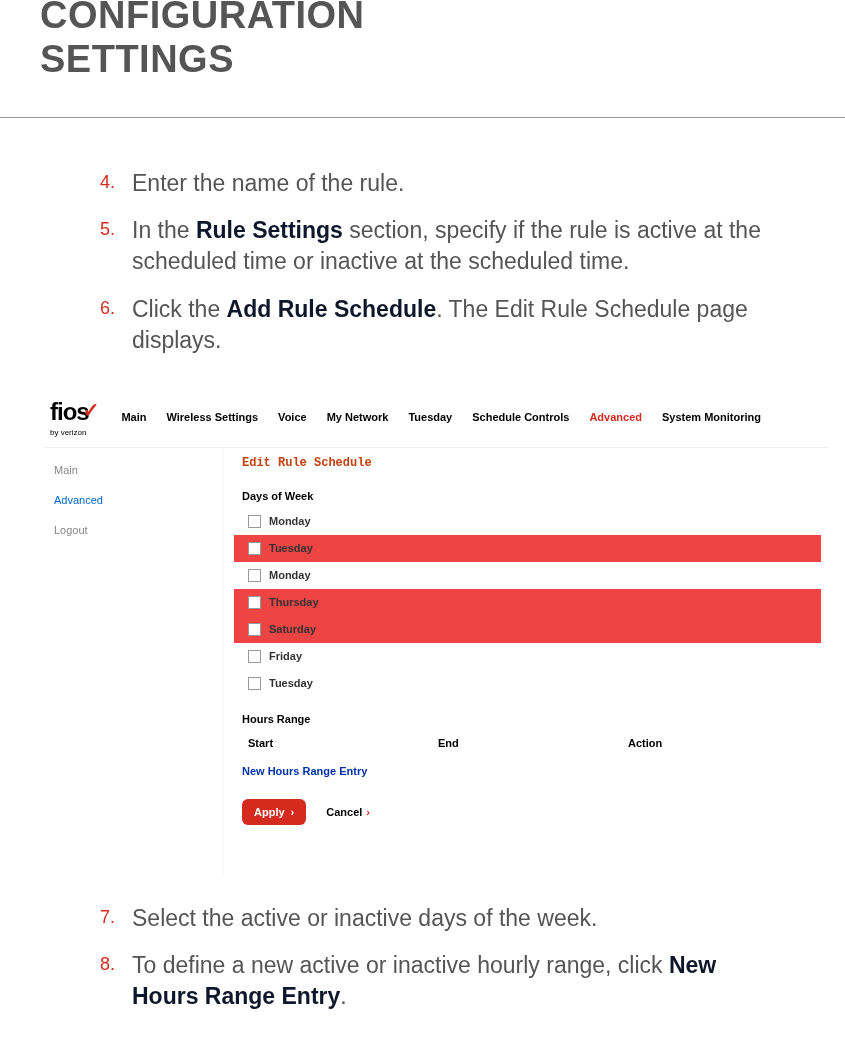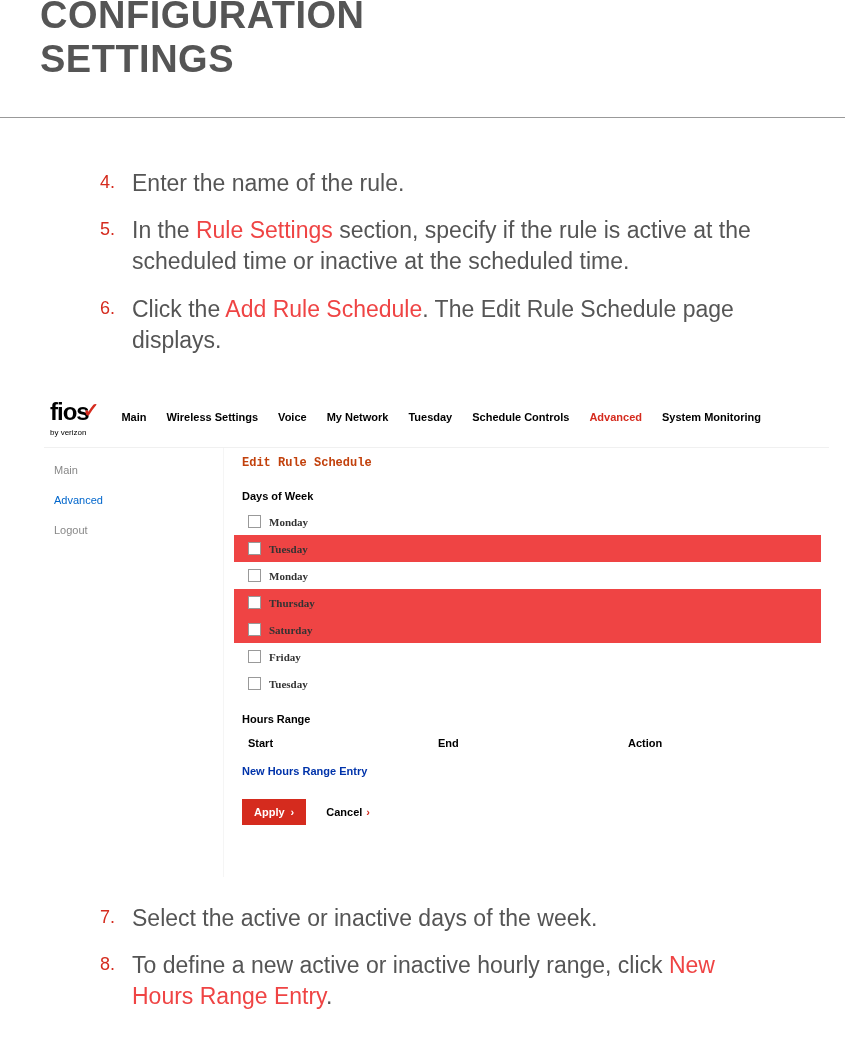--- a/index.html
+++ b/index.html
@@ -40,21 +40,21 @@
     color: #d52b1e;
     font-size: 18px;
     min-width: 32px;
     padding-top: 4px;
   }
   .step-text {
     color: #555;
     font-size: 23px;
     line-height: 1.35;
   }
-  .step-text .bold { font-weight: 400; color: #ef4444; }
+  .step-text .bold { font-weight: 700; color: #0f172a; }
   
   .screenshot {
     margin-top: 36px;
     margin-left: 4px;
     width: 785px;
   }
   .ss-topbar {
     display: flex;
     align-items: center;
     gap: 18px;
@@ -118,27 +118,26 @@
     font-family: Liberation Mono, monospace;
   }
   .section-label {
     font-size: 11px;
     font-weight: 700;
     color: #000;
     padding: 6px 8px;
   }
   .day-row {
     display: flex;
-    align-items: flex-end;
+    align-items: flex-start;
     gap: 8px;
     padding: 7px 14px;
     font-size: 11px;
     font-weight: 700;
     color: #333;
-    font-family: Liberation Serif, serif;
   }
   .day-row.alt { background: #ef4444; }
   .cb {
     width: 13px;
     height: 13px;
     border: 1px solid #999;
     background: #fff;
     flex-shrink: 0;
   }
   .hours-header {
@@ -164,20 +163,21 @@
   }
   .apply-btn {
     background: #d52b1e;
     color: #fff;
     font-size: 11px;
     font-weight: 700;
     padding: 7px 12px;
     display: inline-flex;
     align-items: center;
     gap: 6px;
+    border-radius: 6px;
   }
   .cancel-link {
     font-size: 11px;
     font-weight: 700;
     color: #000;
     display: inline-flex;
     align-items: center;
     gap: 4px;
   }
   .chev { color: #d52b1e; font-weight: 700; }

